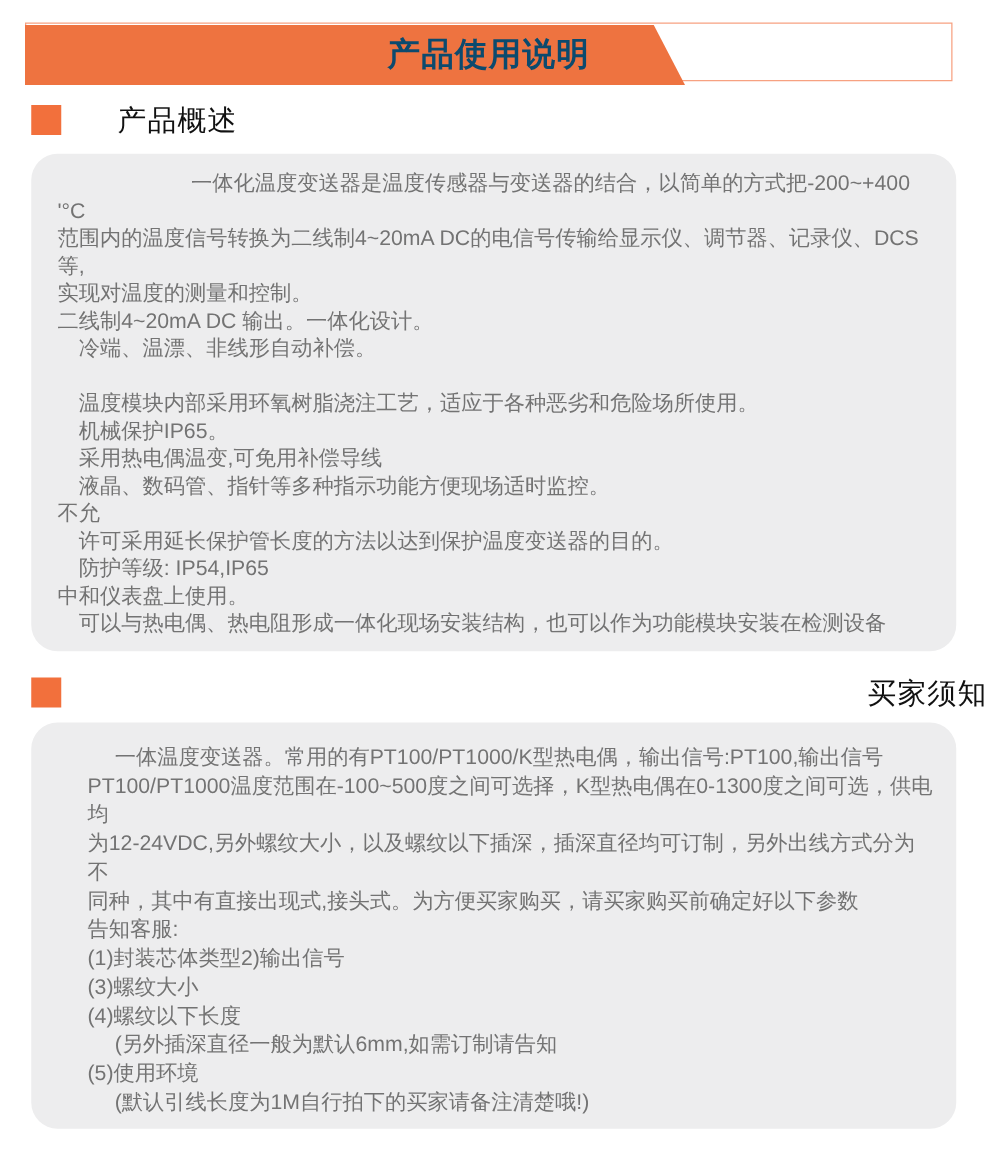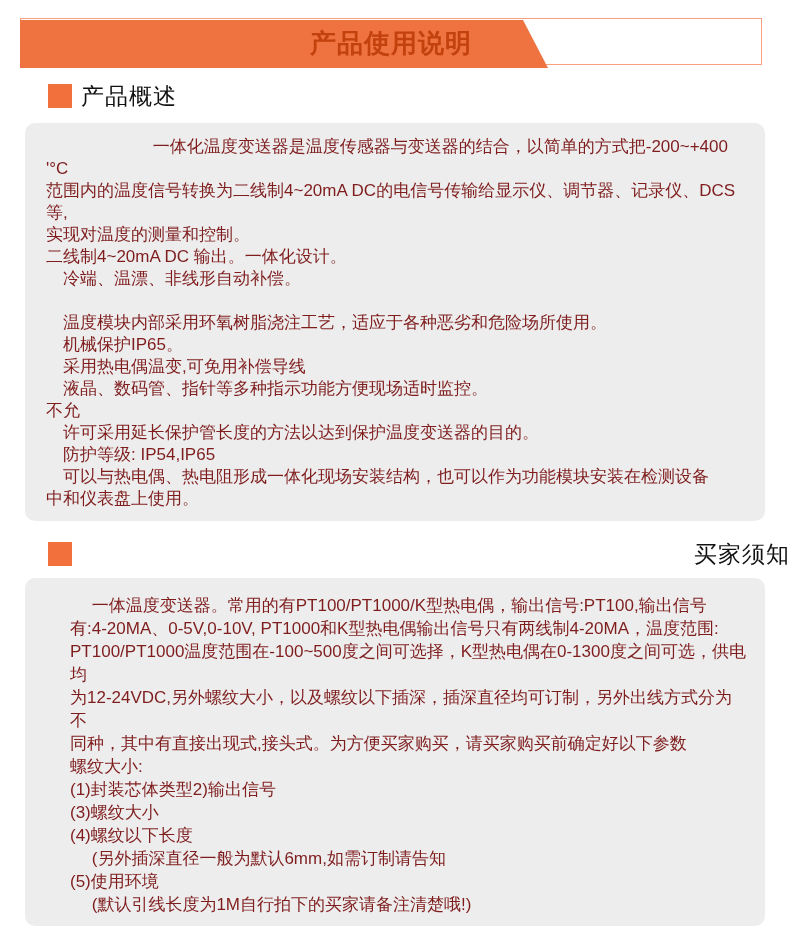--- a/index.html
+++ b/index.html
@@ -20,36 +20,36 @@
     background: #ffffff; border: 1px solid #f7a181;
   }
   .banner-ribbon {
     position: absolute; left: 0; top: 2px; width: 528px; height: 48px;
     background: #ee7340;
     clip-path: polygon(0 0, 503px 0, 528px 48px, 0 48px);
   }
   .banner-title {
     position: absolute; left: 0; right: 0; top: 2px; height: 46px;
     line-height: 46px; text-align: center;
-    color: #c2410c; font-size: 26px; font-weight: 700; letter-spacing: 1px;
+    color: #0c4a6e; font-size: 26px; font-weight: 700; letter-spacing: 1px;
   }
 
   
-  .section-heading { display: flex; align-items: center; margin-left: 48px; height: 30px; }
+  .section-heading { display: flex; align-items: center; margin-left: 25px; height: 30px; gap: 36px; }
   .section-heading.first { margin-top: 13px; }
   .section-heading.second { margin-top: 18px; justify-content: space-between; }
   .section-bullet { width: 24px; height: 24px; background: #f2703c; margin-right: 9px; flex: 0 0 auto; }
   .section-title { font-size: 23px; color: #111111; letter-spacing: 1px; }
 
   
   .content-box {
-    background: #ededee; border-radius: 10px;
+    background: #ededee; border-radius: 21px;
     margin: 12px 25px 0 25px;
     padding: 13px 18px 11px 21px;
-    font-size: 17px; line-height: 22px; color: #7f1d1d;
+    font-size: 17px; line-height: 22px; color: #737373;
   }
   .content-box.buyer { margin-top: 9px; padding: 16px 18px 10px 21px; line-height: 23px; }
   .tline { min-height: 22px; white-space: pre-wrap; }
   .buyer .tline { min-height: 23px; margin-left: 24px; }
 </style>
 </head>
 <body>
 
 <div class="page">
 
@@ -71,36 +71,35 @@
     <div class="tline">二线制4~20mA DC 输出。一体化设计。</div>
     <div class="tline">　冷端、温漂、非线形自动补偿。</div>
     <div class="tline"></div>
     <div class="tline">　温度模块内部采用环氧树脂浇注工艺，适应于各种恶劣和危险场所使用。</div>
     <div class="tline">　机械保护IP65。</div>
     <div class="tline">　采用热电偶温变,可免用补偿导线</div>
     <div class="tline">　液晶、数码管、指针等多种指示功能方便现场适时监控。</div>
     <div class="tline">不允</div>
     <div class="tline">　许可采用延长保护管长度的方法以达到保护温度变送器的目的。</div>
     <div class="tline">　防护等级: IP54,IP65</div>
+    <div class="tline">中和仪表盘上使用。</div>
     <div class="tline">　可以与热电偶、热电阻形成一体化现场安装结构，也可以作为功能模块安装在检测设备</div>
-    <div class="tline">中和仪表盘上使用。</div>
   </div>
 
   <div class="section-heading second">
     <span class="section-bullet"></span>
     <span class="section-title">买家须知</span>
   </div>
 
   <div class="content-box buyer">
     <div class="tline">　 一体温度变送器。常用的有PT100/PT1000/K型热电偶，输出信号:PT100,输出信号</div>
-    <div class="tline">有:4-20MA、0-5V,0-10V, PT1000和K型热电偶输出信号只有两线制4-20MA，温度范围:</div>
     <div class="tline">PT100/PT1000温度范围在-100~500度之间可选择，K型热电偶在0-1300度之间可选，供电均</div>
     <div class="tline">为12-24VDC,另外螺纹大小，以及螺纹以下插深，插深直径均可订制，另外出线方式分为不</div>
     <div class="tline">同种，其中有直接出现式,接头式。为方便买家购买，请买家购买前确定好以下参数</div>
-    <div class="tline">螺纹大小:</div>
+    <div class="tline">告知客服:</div>
     <div class="tline">(1)封装芯体类型2)输出信号</div>
     <div class="tline">(3)螺纹大小</div>
     <div class="tline">(4)螺纹以下长度</div>
     <div class="tline">　 (另外插深直径一般为默认6mm,如需订制请告知</div>
     <div class="tline">(5)使用环境</div>
     <div class="tline">　 (默认引线长度为1M自行拍下的买家请备注清楚哦!)</div>
   </div>
 
 </div>
 

